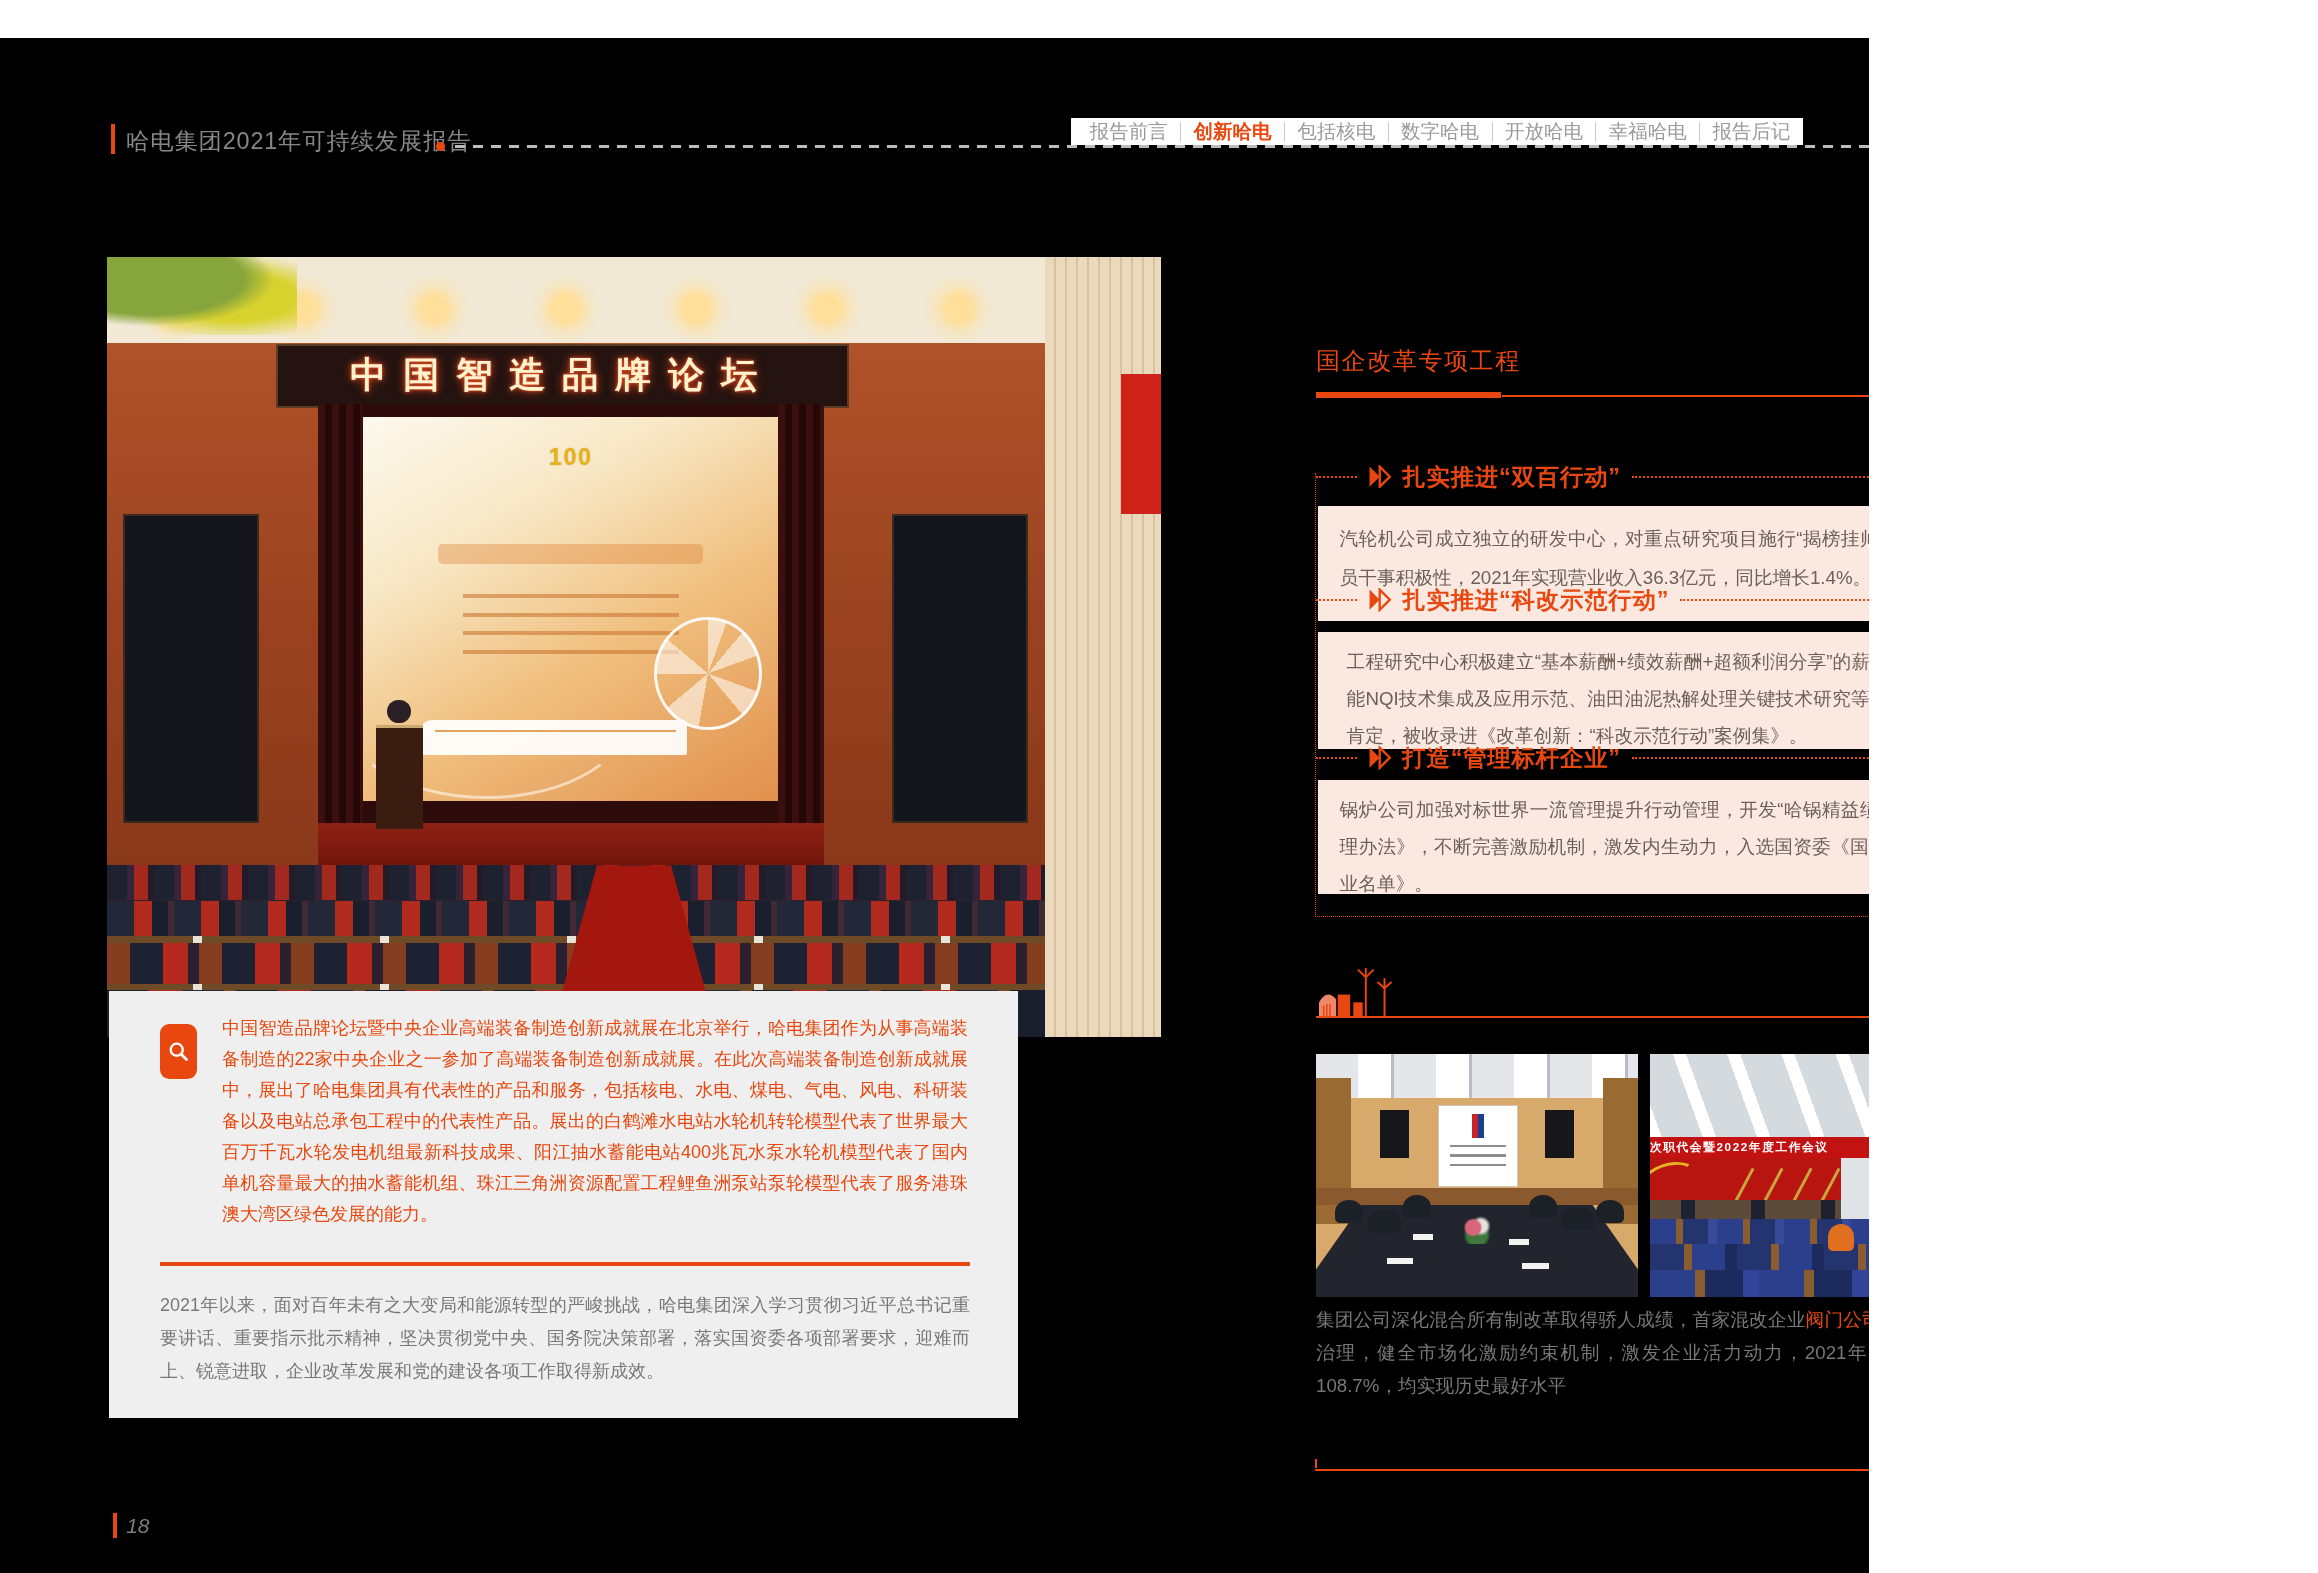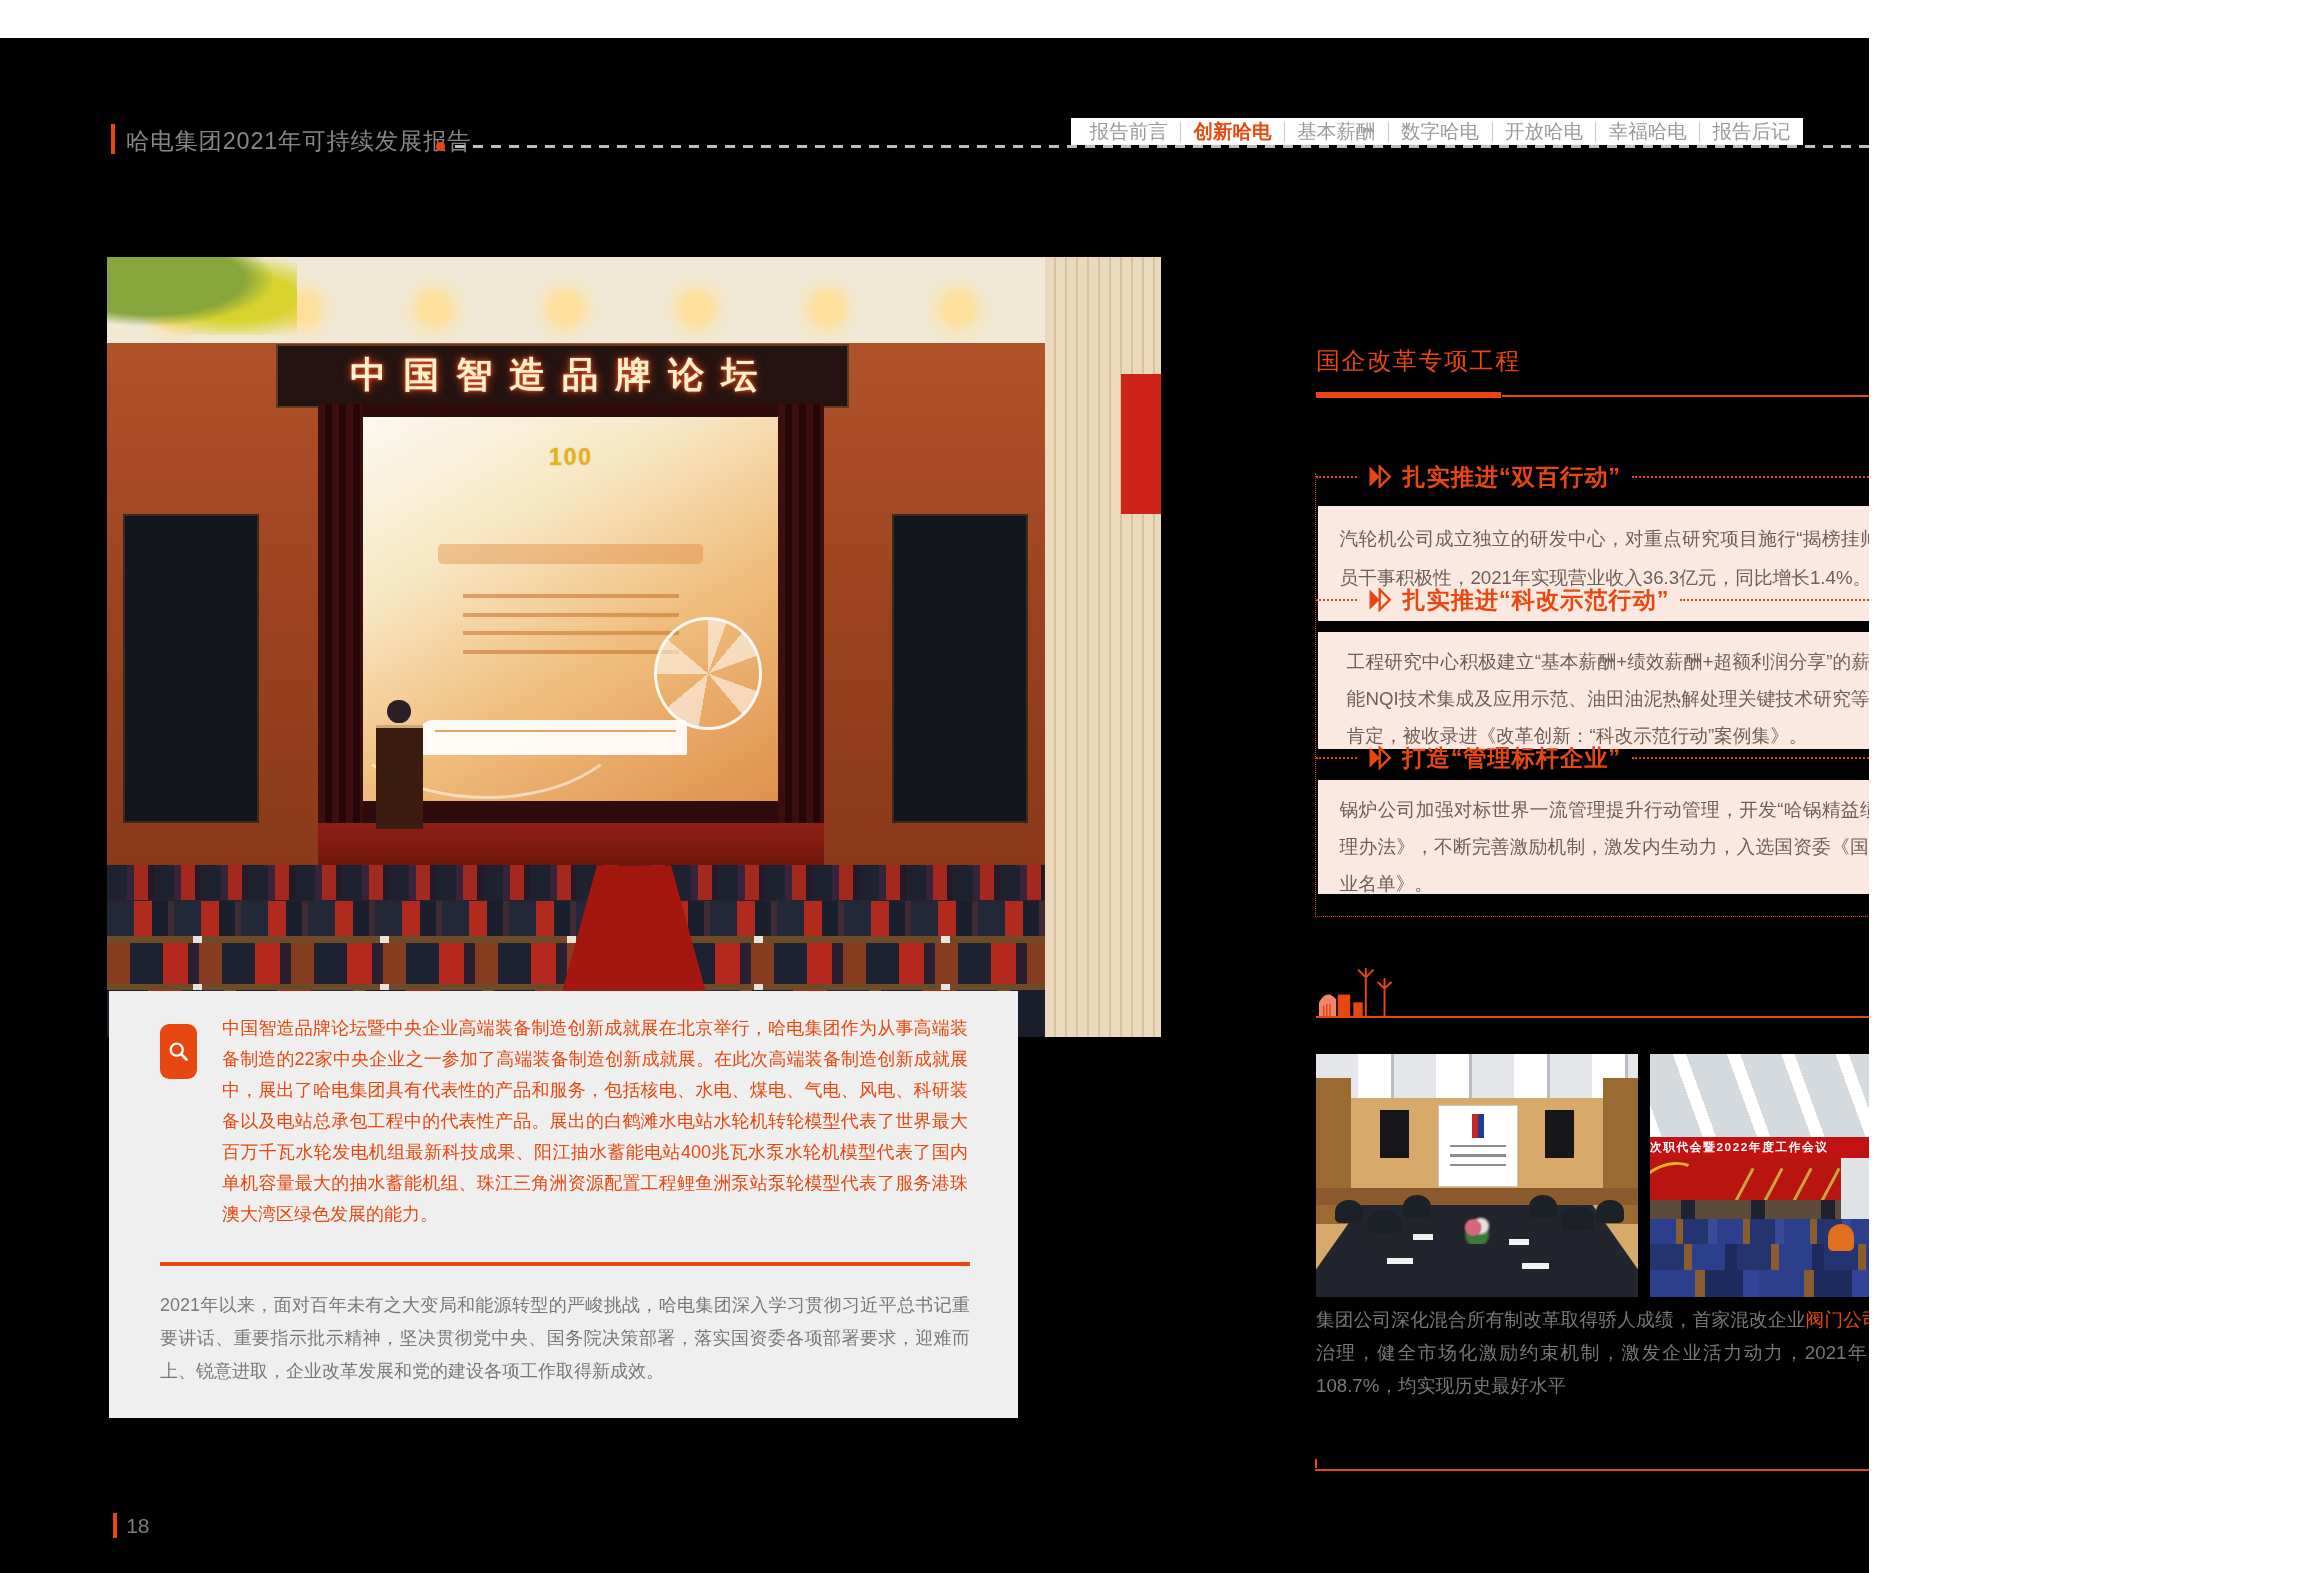--- a/index.html
+++ b/index.html
@@ -174,21 +174,21 @@
   <div class="abs hdr-bar"></div>
   <div class="abs hdr-title">哈电集团2021年可持续发展报告</div>
   <div class="abs hdr-dot"></div>
   <div class="abs hdr-dash"></div>
 
   <div class="abs nav">
     <span class="item">报告前言</span>
     <span class="sep"></span>
     <span class="item active">创新哈电</span>
     <span class="sep"></span>
-    <span class="item">基本薪酬</span>
+    <span class="item">包括核电</span>
     <span class="sep"></span>
     <span class="item">数字哈电</span>
     <span class="sep"></span>
     <span class="item">开放哈电</span>
     <span class="sep"></span>
     <span class="item">幸福哈电</span>
     <span class="sep"></span>
     <span class="item">报告后记</span>
   </div>
 
@@ -232,21 +232,21 @@
   <div class="abs mag">
     <svg width="23.4" height="23.4" viewBox="0 0 24 24">
       <circle cx="10" cy="10" r="6.2" fill="none" stroke="#ffffff" stroke-width="2.4"></circle>
       <line x1="14.6" y1="14.6" x2="20" y2="20" stroke="#ffffff" stroke-width="2.8" stroke-linecap="round"></line>
     </svg>
   </div>
   <div class="abs caption">中国智造品牌论坛暨中央企业高端装备制造创新成就展在北京举行，哈电集团作为从事高端装备制造的22家中央企业之一参加了高端装备制造创新成就展。在此次高端装备制造创新成就展中，展出了哈电集团具有代表性的产品和服务，包括核电、水电、煤电、气电、风电、科研装备以及电站总承包工程中的代表性产品。展出的白鹤滩水电站水轮机转轮模型代表了世界最大百万千瓦水轮发电机组最新科技成果、阳江抽水蓄能电站400兆瓦水泵水轮机模型代表了国内单机容量最大的抽水蓄能机组、珠江三角洲资源配置工程鲤鱼洲泵站泵轮模型代表了服务港珠澳大湾区绿色发展的能力。</div>
   <div class="abs cap-rule"></div>
   <div class="abs lpara">2021年以来，面对百年未有之大变局和能源转型的严峻挑战，哈电集团深入学习贯彻习近平总书记重要讲话、重要指示批示精神，坚决贯彻党中央、国务院决策部署，落实国资委各项部署要求，迎难而上、锐意进取，企业改革发展和党的建设各项工作取得新成效。</div>
 
-  <div class="abs" style="left:113px;top:1475px;display:flex;align-items:center;gap:9.3px;">
+  <div class="abs" style="left:113px;top:1475px;display:flex;align-items:center;gap:9.3px;font-style:italic;">
     <div class="pnum-bar"></div>
     <div class="pnum">18</div>
   </div>
 
   <div class="abs r-sub">国企改革专项工程</div>
   <div class="abs r-sub-rule-thick"></div>
   <div class="abs r-sub-rule-thin"></div>
 
   <div class="abs sections">
 

